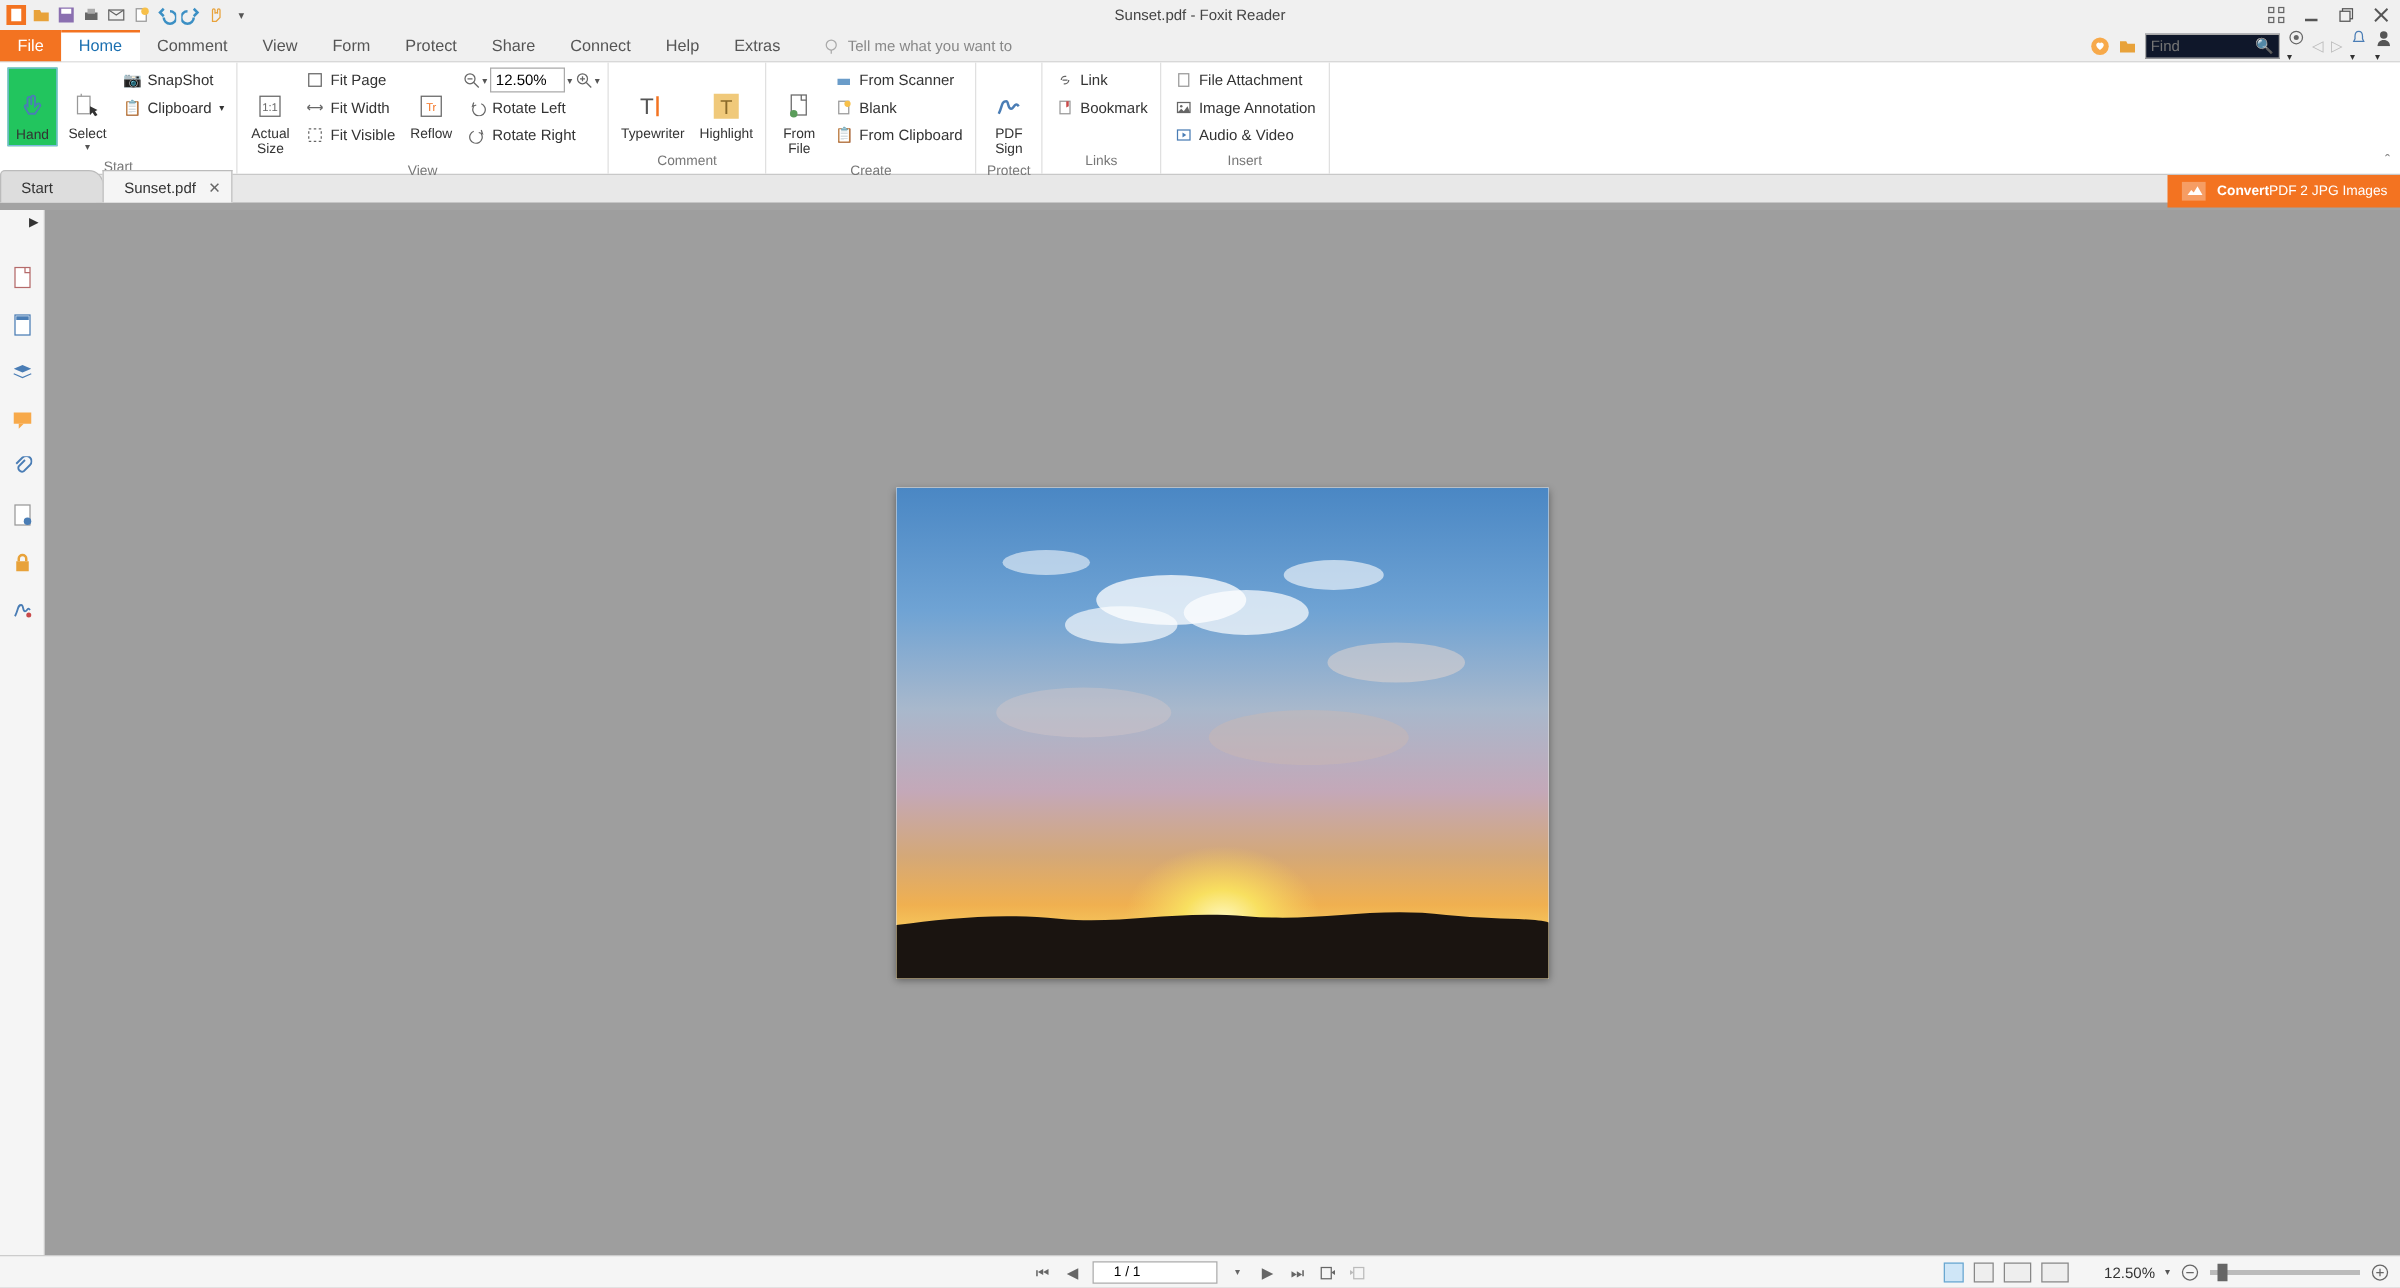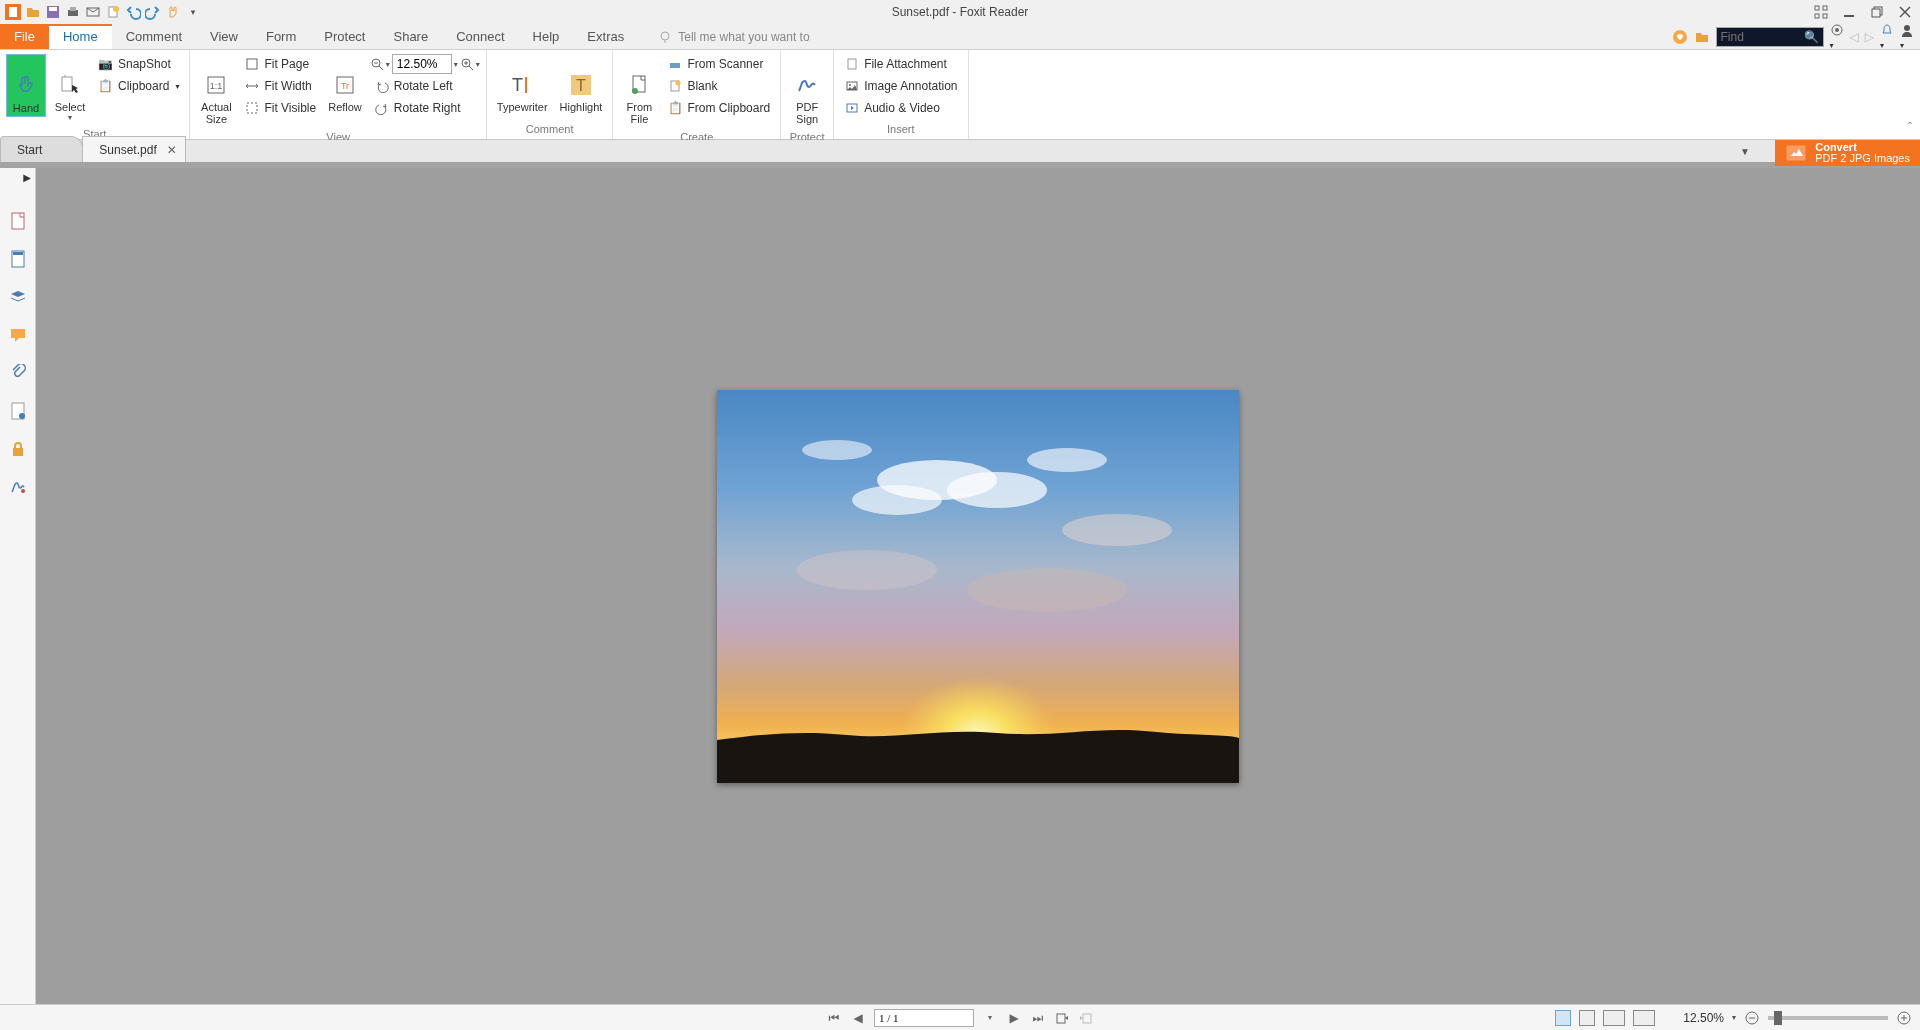--- a/index.html
+++ b/index.html
@@ -56,21 +56,21 @@
 .leftrail .expand { font-size: 10px; color: #333; cursor: pointer; align-self: flex-end; margin-right: 4px; margin-bottom: 10px; }
 .leftrail .pic { width: 20px; height: 20px; display: flex; align-items: center; justify-content: center; cursor: pointer; }
 .canvas { flex: 1; background: #9e9e9e; display: flex; align-items: center; justify-content: center; position: relative; }
 .page { width: 522px; height: 393px; background: #fff; box-shadow: 0 2px 6px rgba(0,0,0,0.4); position: relative; overflow: hidden; }
 .page svg { width: 100%; height: 100%; display: block; }
 
 
 .statusbar { height: 26px; background: #f5f5f5; border-top: 1px solid #ccc; display: flex; align-items: center; position: relative; }
 .pager { position: absolute; left: 50%; transform: translateX(-50%); display: flex; align-items: center; gap: 8px; }
 .pager .nav { width: 16px; height: 16px; display: flex; align-items: center; justify-content: center; color: #666; cursor: pointer; font-size: 12px; }
-.page-input { width: 100px; height: 18px; border: 1px solid #aaa; font-size: 11px; padding: 0 14px 0 4px; background: #fff; font-family: Liberation Serif, serif; }
+.page-input { width: 100px; height: 18px; border: 1px solid #aaa; font-size: 11px; padding: 0 14px 0 16px; background: #fff; }
 .status-right { position: absolute; right: 8px; display: flex; align-items: center; gap: 8px; }
 .viewbtn { width: 16px; height: 16px; border: 1px solid #888; cursor: pointer; background: #eee; }
 .viewbtn.active { background: #cfe6f7; border-color: #6aa7d0; }
 .zoom-track { width: 120px; height: 4px; background: #bbb; position: relative; }
 .zoom-thumb { width: 8px; height: 14px; background: #666; position: absolute; top: -5px; left: 6px; }
 
 svg { display: block; }
 </style>
 </head>
 <body>
@@ -414,20 +414,44 @@
               <path d="M4 18c3-6 2-10 6-10 2 0 1 6 4 6 2 0 3-6 6-2" fill="none" stroke="#4a7db5" stroke-width="2"></path>
             </svg>
           </span>
         <span class="blabel" style="white-space:pre;">PDF
 Sign</span>
       </div>
     </div>
     <div class="rgroup-label">Protect</div>
   </div>
 
+  <div class="rgroup">
+    <div class="rgroup-body">
+      <div class="smallcol">
+        <div class="smallbtn">
+            <span class="sicon">
+              <svg width="14" height="14">
+                <path d="M4 7a3 3 0 0 1 3-3h1M10 7a3 3 0 0 1-3 3H6M5 7h4" stroke="#666" fill="none"></path>
+              </svg>
+            </span>
+            <span>Link</span>
+          </div>
+        <div class="smallbtn">
+            <span class="sicon">
+              <svg width="14" height="14">
+                <rect x="3" y="2" width="8" height="10" fill="#fff" stroke="#999"></rect>
+                <path d="M8 2v5l2-1v-4z" fill="#c94a4a"></path>
+              </svg>
+            </span>
+            <span>Bookmark</span>
+          </div>
+      </div>
+    </div>
+    <div class="rgroup-label">Links</div>
+  </div>
 
   <div class="rgroup">
     <div class="rgroup-body">
       <div class="smallcol">
         <div class="smallbtn">
             <span class="sicon">
               <svg width="14" height="14">
                 <rect x="3" y="2" width="8" height="10" fill="#fff" stroke="#999"></rect>
               </svg>
             </span>
@@ -469,21 +493,21 @@
     <span class="close">✕</span>
   </div>
   <span class="doctabs-drop">▼</span>
   <div class="convert-banner">
     <span>
         <svg width="22" height="18">
           <rect x="2" y="2" width="18" height="14" fill="#fff" opacity="0.3" stroke="#fff"></rect>
           <path d="M6 12l3-4 2 2 3-5 4 7z" fill="#fff"></path>
         </svg>
       </span>
-    <span style="display:flex;flex-direction:column;line-height:11px;">
+    <span style="display:flex;flex-direction:row;line-height:11px;">
       <span class="ctitle">Convert</span>
       <span>PDF 2 JPG Images</span>
     </span>
   </div>
 </div>
 
 <div class="workarea">
   <div class="leftrail">
     <span class="expand">▶</span>
     <span class="pic">

